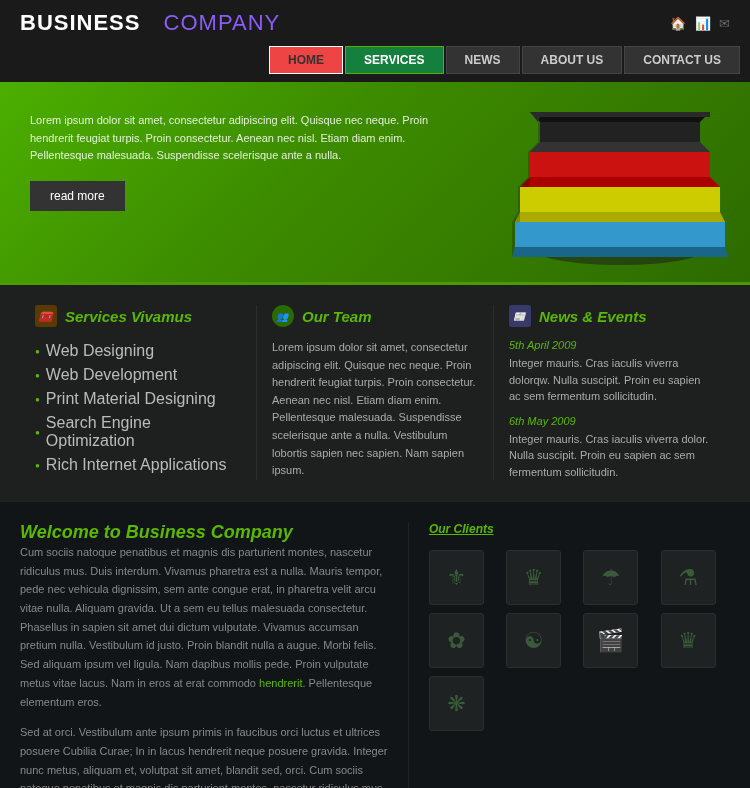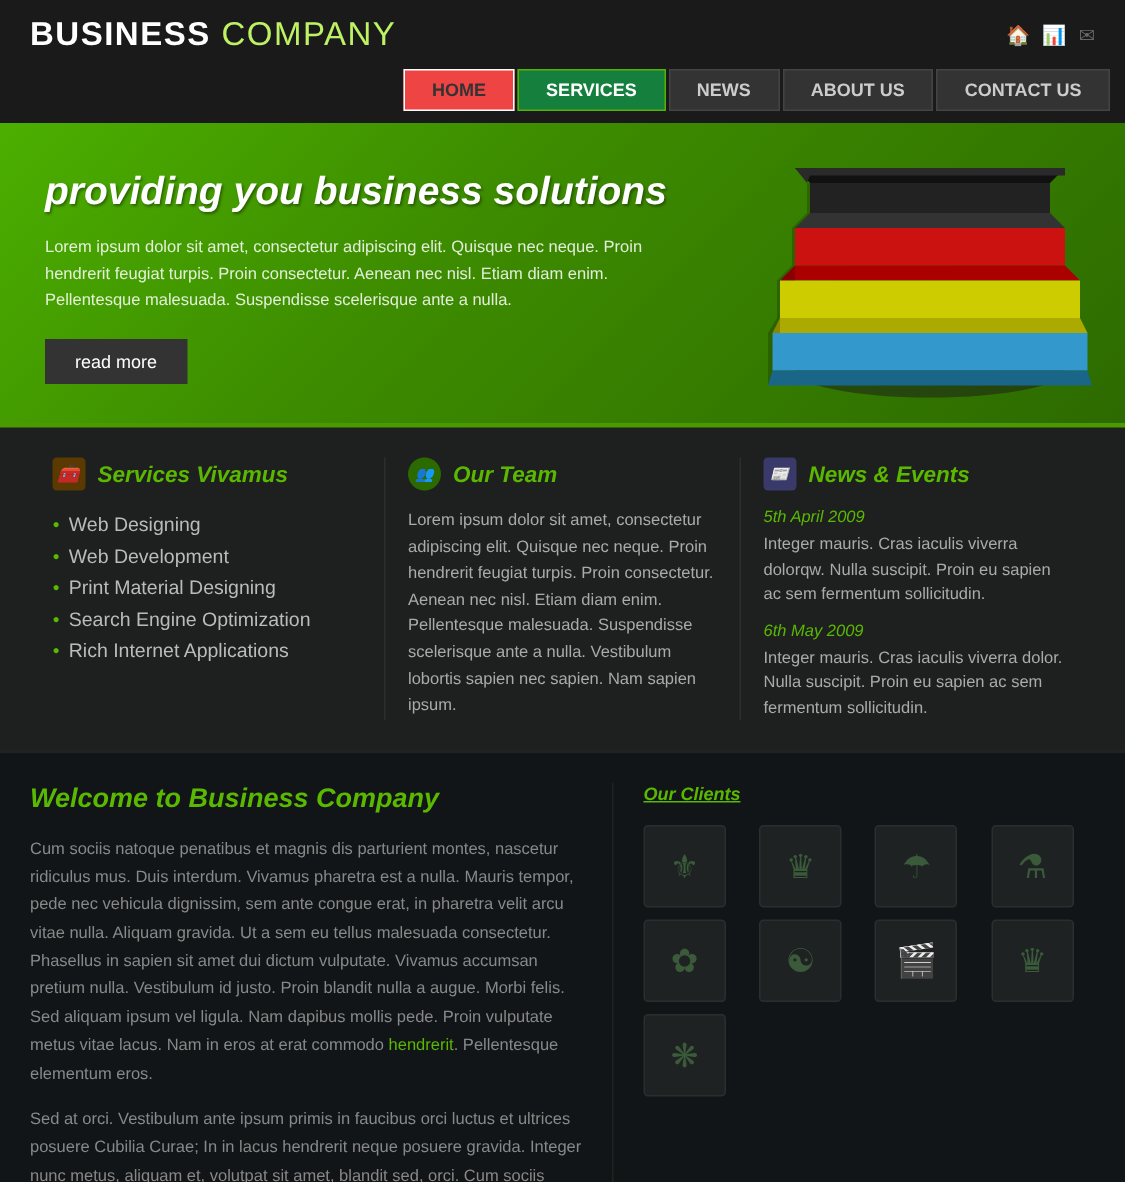--- a/index.html
+++ b/index.html
@@ -153,21 +153,21 @@
       background: #3a3a6a;
       border-radius: 3px;
       display: flex;
       align-items: center;
       justify-content: center;
       font-size: 10px;
     }
     .service-list { list-style: none; }
     .service-list li {
       color: #bbb;
-      font-size: 13px;
+      font-size: 16px;
       padding: 3px 0;
       display: flex;
       align-items: center;
       gap: 6px;
     }
     .service-list li::before {
       content: '●';
       color: #5ab800;
       font-size: 8px;
     }
@@ -203,21 +203,20 @@
       border-right: 1px solid #222;
     }
     .bottom-right {
       flex: 0.9;
       padding-left: 20px;
     }
     .bottom-left h2 {
       color: #5ab800;
       font-size: 18px;
       font-style: italic;
-      margin-bottom: 14px;
     }
     .bottom-left p {
       font-size: 11px;
       color: #888;
       line-height: 1.7;
       margin-bottom: 12px;
     }
     .bottom-left a { color: #5ab800; text-decoration: none; }
     .bottom-right h2 {
       color: #5ab800;
@@ -245,40 +244,39 @@
       font-size: 22px;
       color: #3a5a3a;
     }
   </style>
 </head>
 <body>
 
 <div id="header">
   <div id="logo">
     <span class="business">BUSINESS</span>
-    <span class="company" style="color:#bef264;font-weight:300;margin-left:0;">COMPANY</span>
+    <span class="company" style="color:#8b5cf6;font-weight:300;margin-left:16px;">COMPANY</span>
   </div>
   <div id="top-icons">
     <span style="cursor:pointer;color:#666;font-size:13px;">🏠</span>
     <span style="cursor:pointer;color:#666;font-size:13px;">📊</span>
     <span style="cursor:pointer;color:#666;font-size:13px;">✉</span>
   </div>
 </div>
 
 <div id="nav">
   <div class="nav-item active">HOME</div>
   <div class="nav-item green">SERVICES</div>
   <div class="nav-item">NEWS</div>
   <div class="nav-item">ABOUT US</div>
   <div class="nav-item">CONTACT US</div>
 </div>
 
 <div id="hero">
   <div id="hero-text">
-    <h1>providing you business solutions</h1>
     <p>Lorem ipsum dolor sit amet, consectetur adipiscing elit. Quisque nec neque. Proin hendrerit feugiat turpis. Proin consectetur. Aenean nec nisl. Etiam diam enim. Pellentesque malesuada. Suspendisse scelerisque ante a nulla.</p>
     <button id="read-more-btn">read more</button>
   </div>
 
   <div id="hero-chart">
     <svg width="220" height="180" viewBox="0 0 220 180">
 
       <ellipse cx="110" cy="155" rx="90" ry="18" fill="#1a1a1a" opacity="0.5"></ellipse>
 
       <polygon points="30,30 190,30 190,50 30,50" fill="#222"></polygon>

